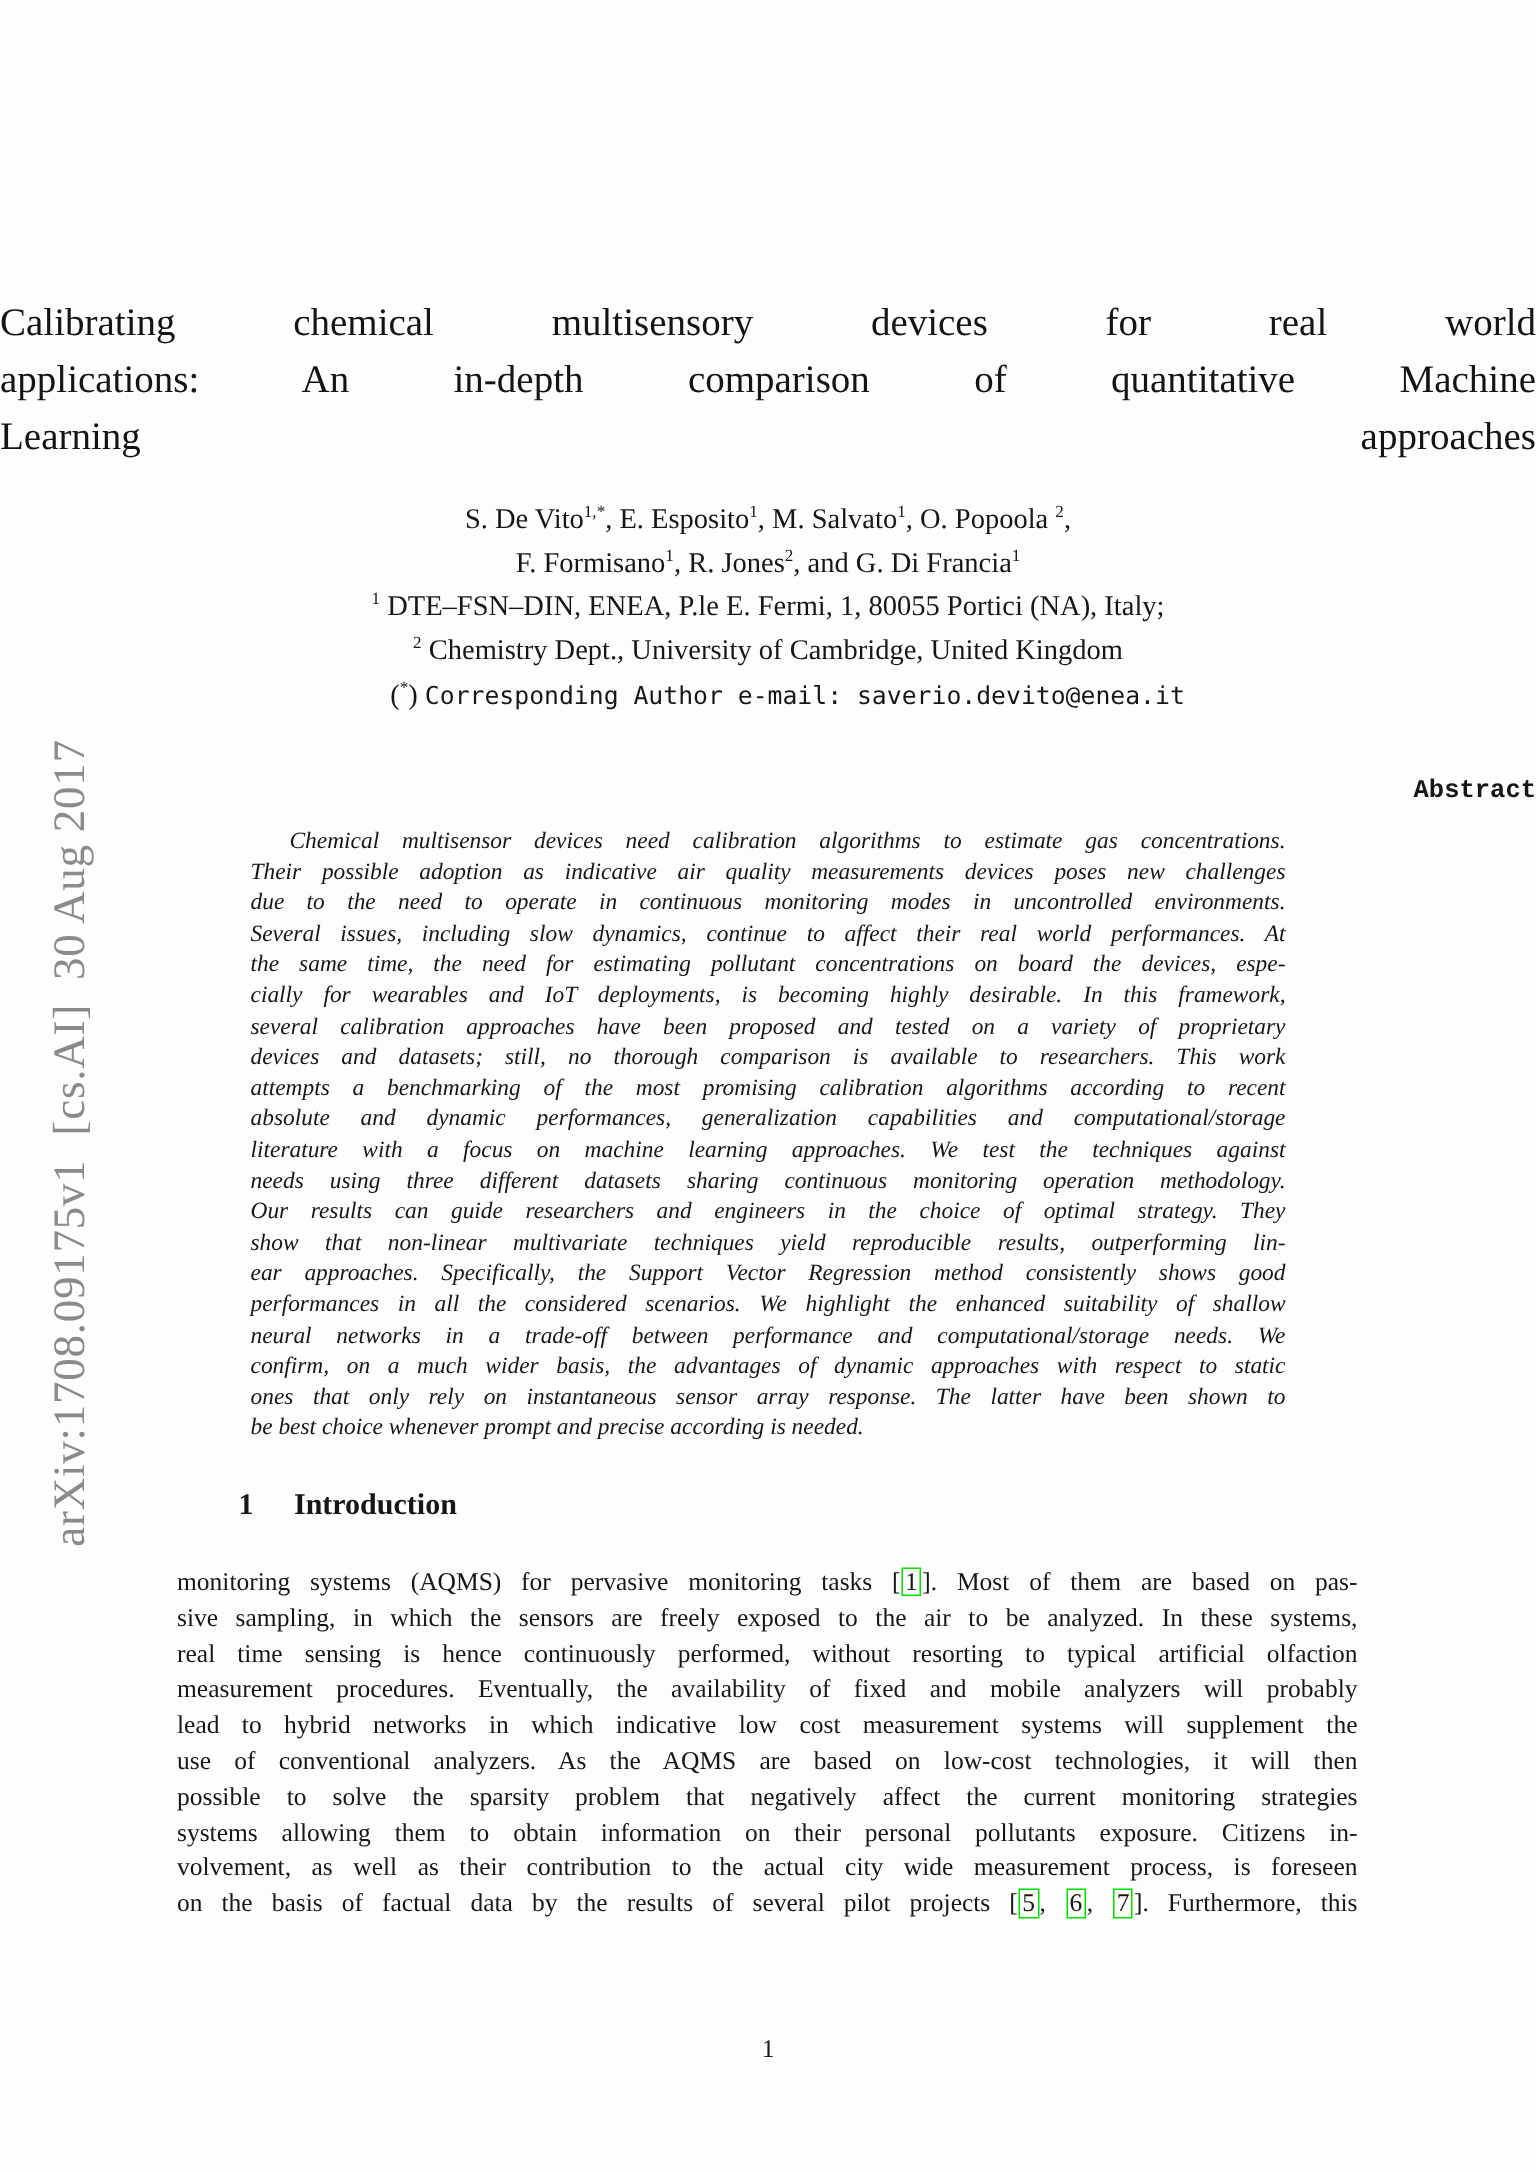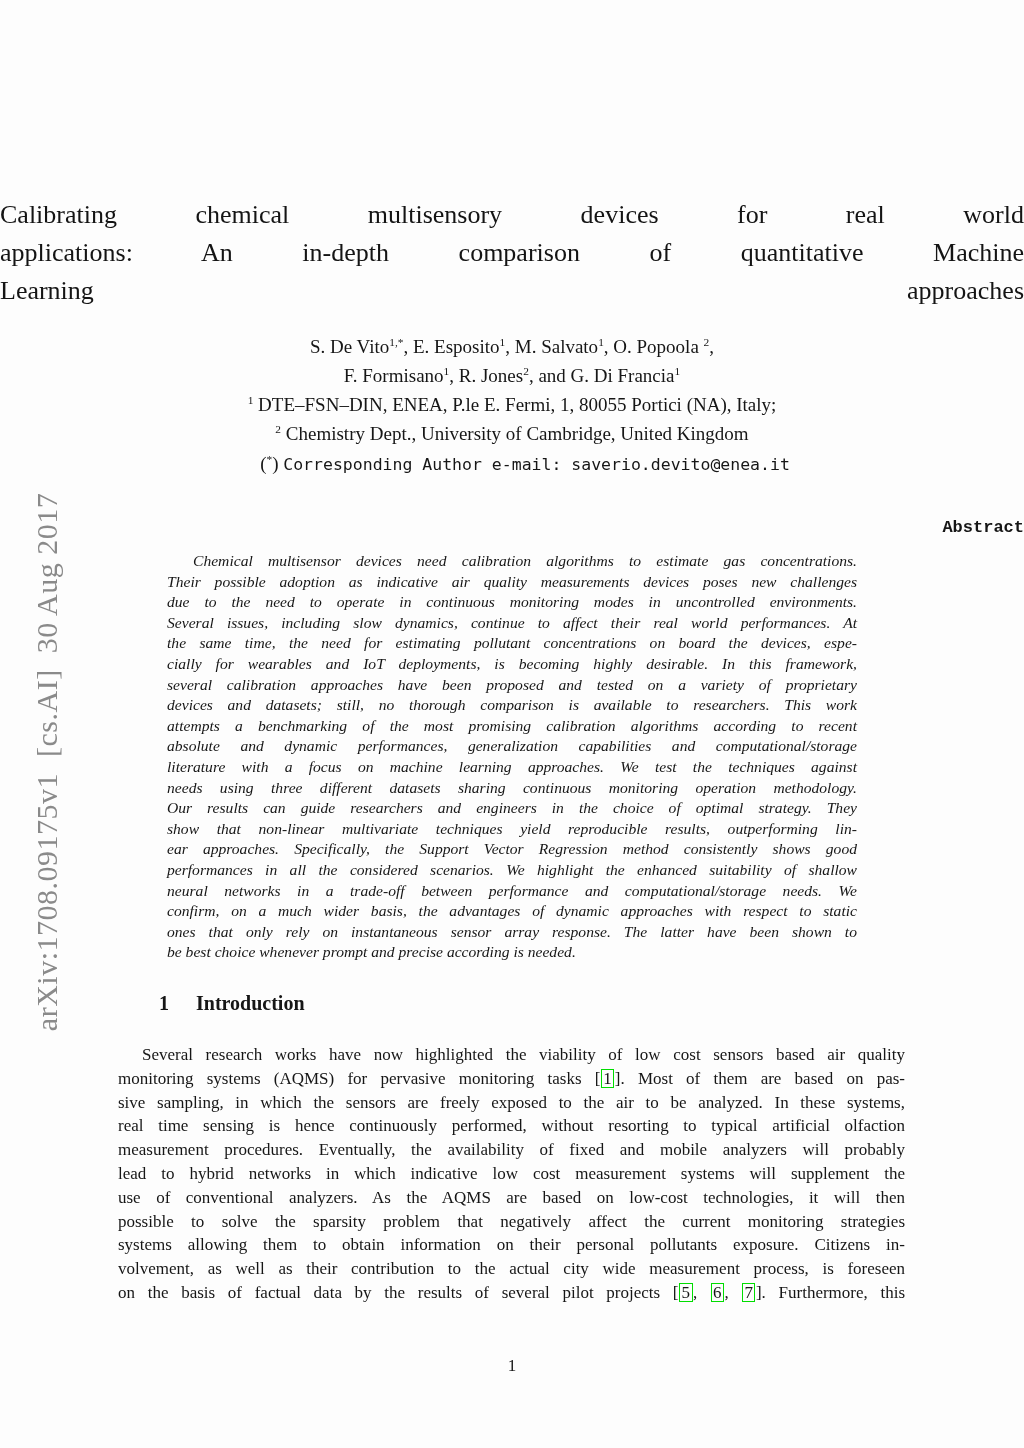--- a/index.html
+++ b/index.html
@@ -136,21 +136,20 @@
       <div class="tline">confirm, on a much wider basis, the advantages of dynamic approaches with respect to static</div>
       <div class="tline">ones that only rely on instantaneous sensor array response. The latter have been shown to</div>
       <div class="tline plain-end">be best choice whenever prompt and precise according is needed.</div>
     </div>
 
   <div class="section-head">
     <span class="sec-num">1</span><span>Introduction</span>
   </div>
 
   <div class="intro-body">
-      <div class="tline indent">Several research works have now highlighted the viability of low cost sensors based air quality</div>
       <div class="tline">monitoring systems (AQMS) for pervasive monitoring tasks [<span class="cite">1</span>]. Most of them are based on pas-</div>
       <div class="tline">sive sampling, in which the sensors are freely exposed to the air to be analyzed. In these systems,</div>
       <div class="tline">real time sensing is hence continuously performed, without resorting to typical artificial olfaction</div>
       <div class="tline">measurement procedures. Eventually, the availability of fixed and mobile analyzers will probably</div>
       <div class="tline">lead to hybrid networks in which indicative low cost measurement systems will supplement the</div>
       <div class="tline">use of conventional analyzers. As the AQMS are based on low-cost technologies, it will then</div>
       <div class="tline">possible to solve the sparsity problem that negatively affect the current monitoring strategies</div>
       <div class="tline">systems allowing them to obtain information on their personal pollutants exposure. Citizens in-</div>
       <div class="tline">volvement, as well as their contribution to the actual city wide measurement process, is foreseen</div>
       <div class="tline">on the basis of factual data by the results of several pilot projects [<span class="cite">5</span>, <span class="cite">6</span>, <span class="cite">7</span>]. Furthermore, this</div>

